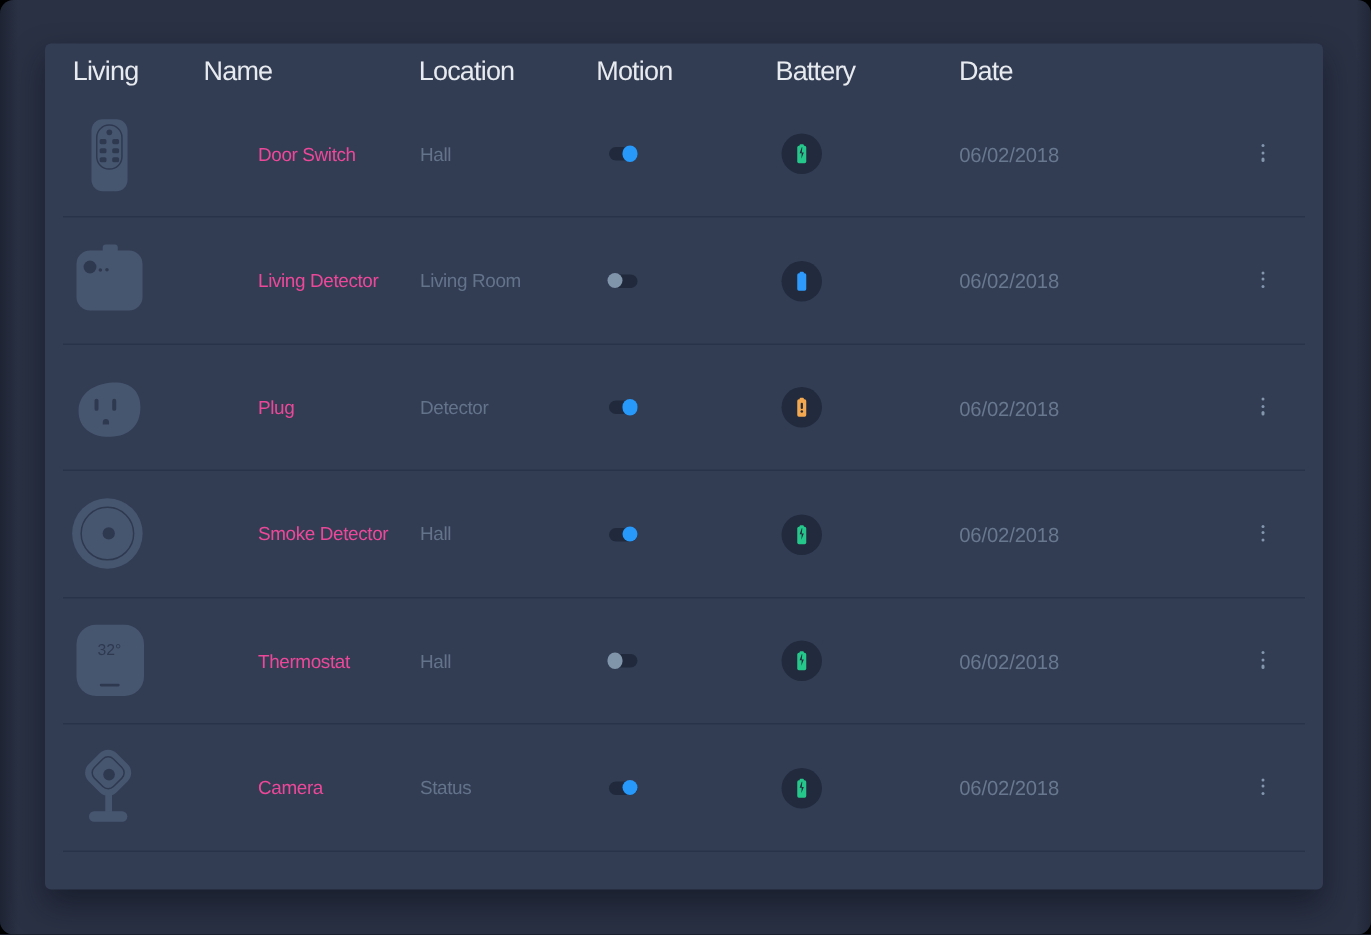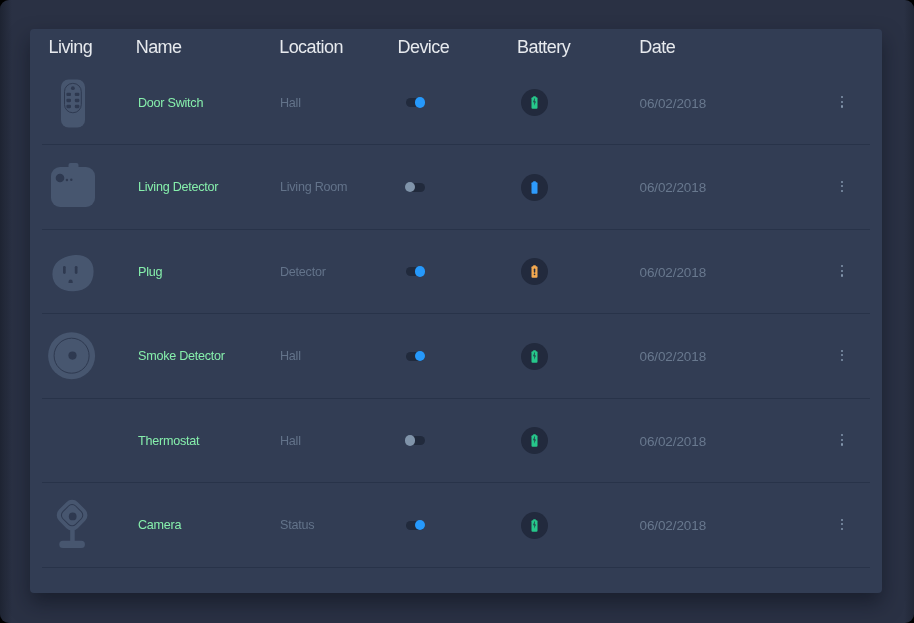--- a/index.html
+++ b/index.html
@@ -6,21 +6,21 @@
   body{width:914px;height:623px;background:#000;position:relative;overflow:hidden;
        font-family:"Liberation Sans",sans-serif;-webkit-font-smoothing:antialiased;}
   .window{position:absolute;left:0;top:0;width:914px;height:623px;background:#2a3144;
           border-radius:9px;overflow:hidden;}
   .leftshade{position:absolute;left:0;top:0;width:12px;height:623px;
              background:linear-gradient(90deg,rgba(10,14,22,.38),rgba(10,14,22,0));}
   .card{position:absolute;left:30px;top:29px;width:852px;height:564px;background:#323d54;
         border-radius:4px;box-shadow:0 10px 20px rgba(10,14,24,.5);}
   .hdr{position:absolute;top:37.4px;font-size:18px;color:#e7eaee;letter-spacing:-0.55px;}
   .sep{position:absolute;left:42px;width:828px;height:1px;background:#283349;}
-  .name{position:absolute;font-size:12.6px;letter-spacing:-0.25px;color:#86efac;}
+  .name{position:absolute;font-size:12.6px;letter-spacing:-0.25px;color:#ec4899;margin-left:34px;}
   .loc{position:absolute;font-size:12.6px;letter-spacing:-0.25px;color:#63738a;}
   .date{position:absolute;font-size:13.5px;letter-spacing:-0.1px;color:#68788e;}
   .track{position:absolute;left:405.5px;width:19px;height:9px;border-radius:4.5px;background:#212a3c;}
   .knob{position:absolute;width:10.5px;height:10.5px;border-radius:50%;top:-0.75px;}
   .knob.on{left:9px;background:#2699fb;}
   .knob.off{left:-0.8px;background:#8094aa;}
   .badge{position:absolute;left:521px;width:27px;height:27px;border-radius:50%;background:#222a3d;}
   .dots{position:absolute;left:841px;}
   .dots i{display:block;width:2.2px;height:2.2px;border-radius:50%;background:#8396ac;margin:2.5px 0;}
   .icon{position:absolute;left:47px;}
@@ -29,21 +29,21 @@
 </head>
 <body>
 <div class="window">
   <div class="card"></div>
   <div class="leftshade"></div>
   <div style="position:absolute;right:0;top:0;width:10px;height:623px;background:linear-gradient(270deg,rgba(10,14,22,.28),rgba(10,14,22,0));"></div>
 
   <div class="hdr" style="left:48.5px;">Living</div>
   <div class="hdr" style="left:135.7px;">Name</div>
   <div class="hdr" style="left:279.2px;">Location</div>
-  <div class="hdr" style="left:397.5px;">Device</div>
+  <div class="hdr" style="left:397.5px;">Motion</div>
   <div class="hdr" style="left:517px;text-align:right;">Battery</div>
   <div class="hdr" style="left:639.3px;">Date</div>
 
   <div class="sep" style="top:144px;"></div>
   <div class="sep" style="top:229px;"></div>
   <div class="sep" style="top:313px;"></div>
   <div class="sep" style="top:398px;"></div>
   <div class="sep" style="top:482px;"></div>
   <div class="sep" style="top:567px;"></div>
 
@@ -155,20 +155,27 @@
         <path d="M13.5 9.2 L12.1 13.2 H13.5 L13.2 16.8 L14.9 12.6 H13.5 L13.9 9.2 Z" fill="#242d40"></path>
       </svg>
     </div>
   <div class="date" style="left:639.5px;top:349.0px;">06/02/2018</div>
   <div class="dots" style="top:347.1px;">
       <i></i>
       <i></i>
       <i></i>
     </div>
 
+  <div class="icon" style="top:412.5px;">
+      <svg width="50" height="56" viewBox="0 0 50 56">
+<rect x="4" y="3.5" width="45" height="47.5" rx="13" fill="#47566f"></rect>
+<text x="26" y="23.5" font-family="Liberation Sans, sans-serif" font-size="10.5" fill="#2e3950" text-anchor="middle" dominant-baseline="auto">32°</text>
+<rect x="19.5" y="42.8" width="13.3" height="1.8" rx="0.9" fill="#2e3950"></rect>
+</svg>
+    </div>
   <div class="name" style="left:138px;top:433.5px;">Thermostat</div>
   <div class="loc" style="left:280px;top:433.5px;">Hall</div>
   <div class="track" style="top:436.0px;">
       <span class="knob off"></span>
     </div>
   <div class="badge" style="top:427.0px;">
       <svg width="27" height="27" viewBox="0 0 27 27">
         <rect x="12.1" y="7.2" width="2.8" height="2" rx="0.6" fill="#26c78b"></rect>
         <rect x="10.5" y="8.2" width="6" height="11.6" rx="1.1" fill="#26c78b"></rect>
         <path d="M13.5 9.2 L12.1 13.2 H13.5 L13.2 16.8 L14.9 12.6 H13.5 L13.9 9.2 Z" fill="#242d40"></path>

